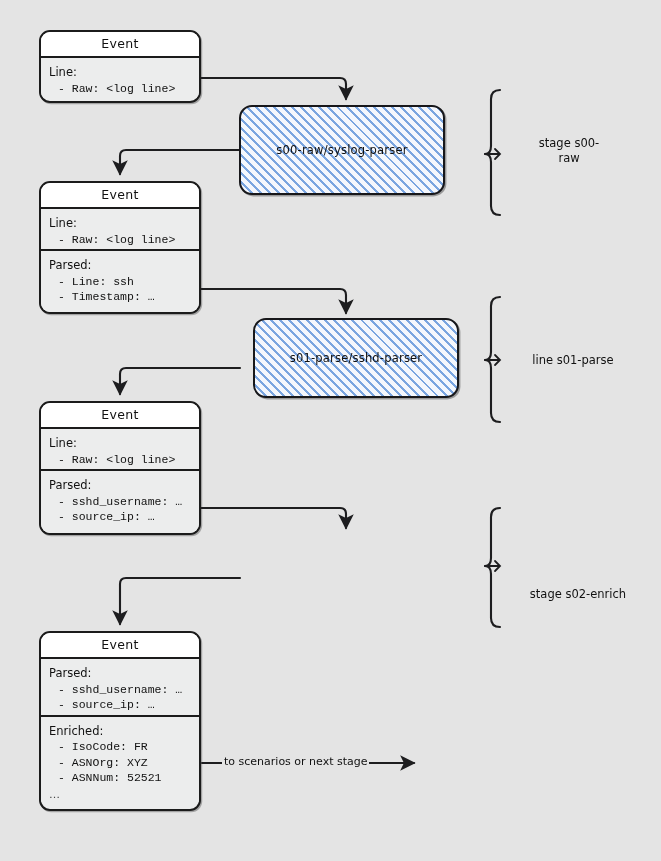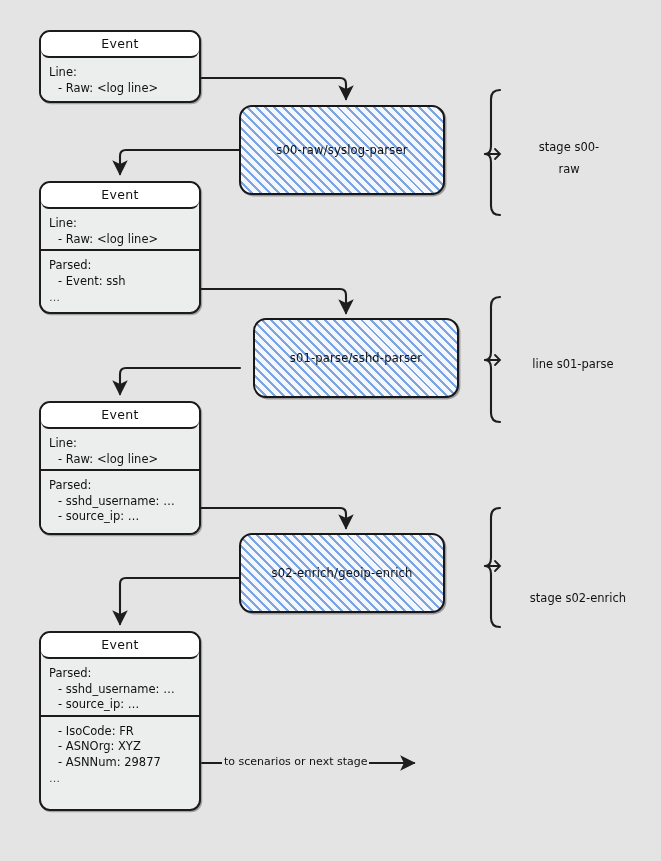--- a/index.html
+++ b/index.html
@@ -23,34 +23,33 @@
   }
   .event-title{
     height:24px;
     line-height:24px;
     text-align:center;
     background:#ffffff;
     border-bottom:2.2px solid #1b1b1b;
     font-size:12.5px;
     color:#111;
     letter-spacing:.3px;
-    border-radius:8px;
   }
   .event-section{
     padding:7px 0 2px 8px;
     font-size:11.5px;
     line-height:15.5px;
     color:#111;
     background:#eceded;
   }
   .event-section + .event-section{
     border-top:2.2px solid #1b1b1b;
   }
   .sec-head{white-space:pre;}
-  .sec-line{white-space:pre;padding-left:9px;}
+  .sec-line{white-space:pre;padding-left:9px;font-family:Liberation Mono, monospace;}
   .sec-ellipsis{white-space:pre;color:#444;font-size:11px;line-height:11px;padding-top:3px;}
 
   
   .proc-box{
     position:absolute;
     box-sizing:border-box;
     border:2.4px solid #17171a;
     border-radius:13px;
     box-shadow:1.4px 1.4px 0 rgba(40,40,40,.4);
     background-color:#f4f7fd;
@@ -70,21 +69,21 @@
   .edge{fill:none;stroke:#1d1d1f;stroke-width:2.1px;stroke-linecap:round;stroke-linejoin:round;}
   .brace{fill:none;stroke:#1d1d1f;stroke-width:2.1px;stroke-linecap:round;stroke-linejoin:round;}
   .tick{fill:none;stroke:#1d1d1f;stroke-width:1.8px;stroke-linecap:round;}
 
   
   .stage-label{
     position:absolute;
     font-size:11.5px;
     color:#111;
     text-align:center;
-    line-height:22px;
+    line-height:15px;
   }
   .flow-label{
     position:absolute;
     font-size:11px;
     color:#111;
     white-space:nowrap;
     background:#e4e4e4;
     padding:0 2px;
   }
 </style>
@@ -133,21 +132,22 @@
   </div>
 
   <div class="event-box" style="left:39px;top:181px;width:162px;height:133px;">
     <div class="event-title">Event</div>
     <div class="event-section">
       <div class="sec-head">Line:</div>
       <div class="sec-line">- Raw: &lt;log line&gt;</div>
     </div>
     <div class="event-section">
       <div class="sec-head">Parsed:</div>
-      <div class="sec-line">- Event: ssh</div>
+      <div class="sec-line">- Line: ssh</div>
+      <div class="sec-line">- Timestamp: …</div>
       <div class="sec-ellipsis">…</div>
     </div>
   </div>
 
   <div class="event-box" style="left:39px;top:401px;width:162px;height:134px;">
     <div class="event-title">Event</div>
     <div class="event-section">
       <div class="sec-head">Line:</div>
       <div class="sec-line">- Raw: &lt;log line&gt;</div>
     </div>
@@ -160,38 +160,36 @@
   </div>
 
   <div class="event-box" style="left:39px;top:631px;width:162px;height:180px;">
     <div class="event-title">Event</div>
     <div class="event-section">
       <div class="sec-head">Parsed:</div>
       <div class="sec-line">- sshd_username: …</div>
       <div class="sec-line">- source_ip: …</div>
     </div>
     <div class="event-section">
+      <div class="sec-head">Enriched:</div>
       <div class="sec-line">- IsoCode: FR</div>
       <div class="sec-line">- ASNOrg: XYZ</div>
-      <div class="sec-line">- ASNNum: 29877</div>
+      <div class="sec-line">- ASNNum: 52521</div>
       <div class="sec-ellipsis">…</div>
     </div>
   </div>
 
   <div class="proc-box" style="left:239px;top:105px;width:206px;height:90px;">
     <span class="proc-label">s00-raw/syslog-parser</span>
   </div>
 
   <div class="proc-box" style="left:253px;top:318px;width:206px;height:80px;">
     <span class="proc-label">s01-parse/sshd-parser</span>
   </div>
 
-  <div class="proc-box" style="left:239px;top:533px;width:206px;height:80px;">
-    <span class="proc-label">s02-enrich/geoip-enrich</span>
-  </div>
 
   <div class="stage-label" style="left:524px;top:136px;width:90px;white-space:pre-line;">stage s00-
 raw</div>
 
   <div class="stage-label" style="left:518px;top:353px;width:110px;">line s01-parse</div>
 
   <div class="stage-label" style="left:518px;top:559px;width:120px;margin-top:28px;">stage s02-enrich</div>
 
   <div class="flow-label" style="left:222px;top:755px;">to scenarios or next stage</div>
 

